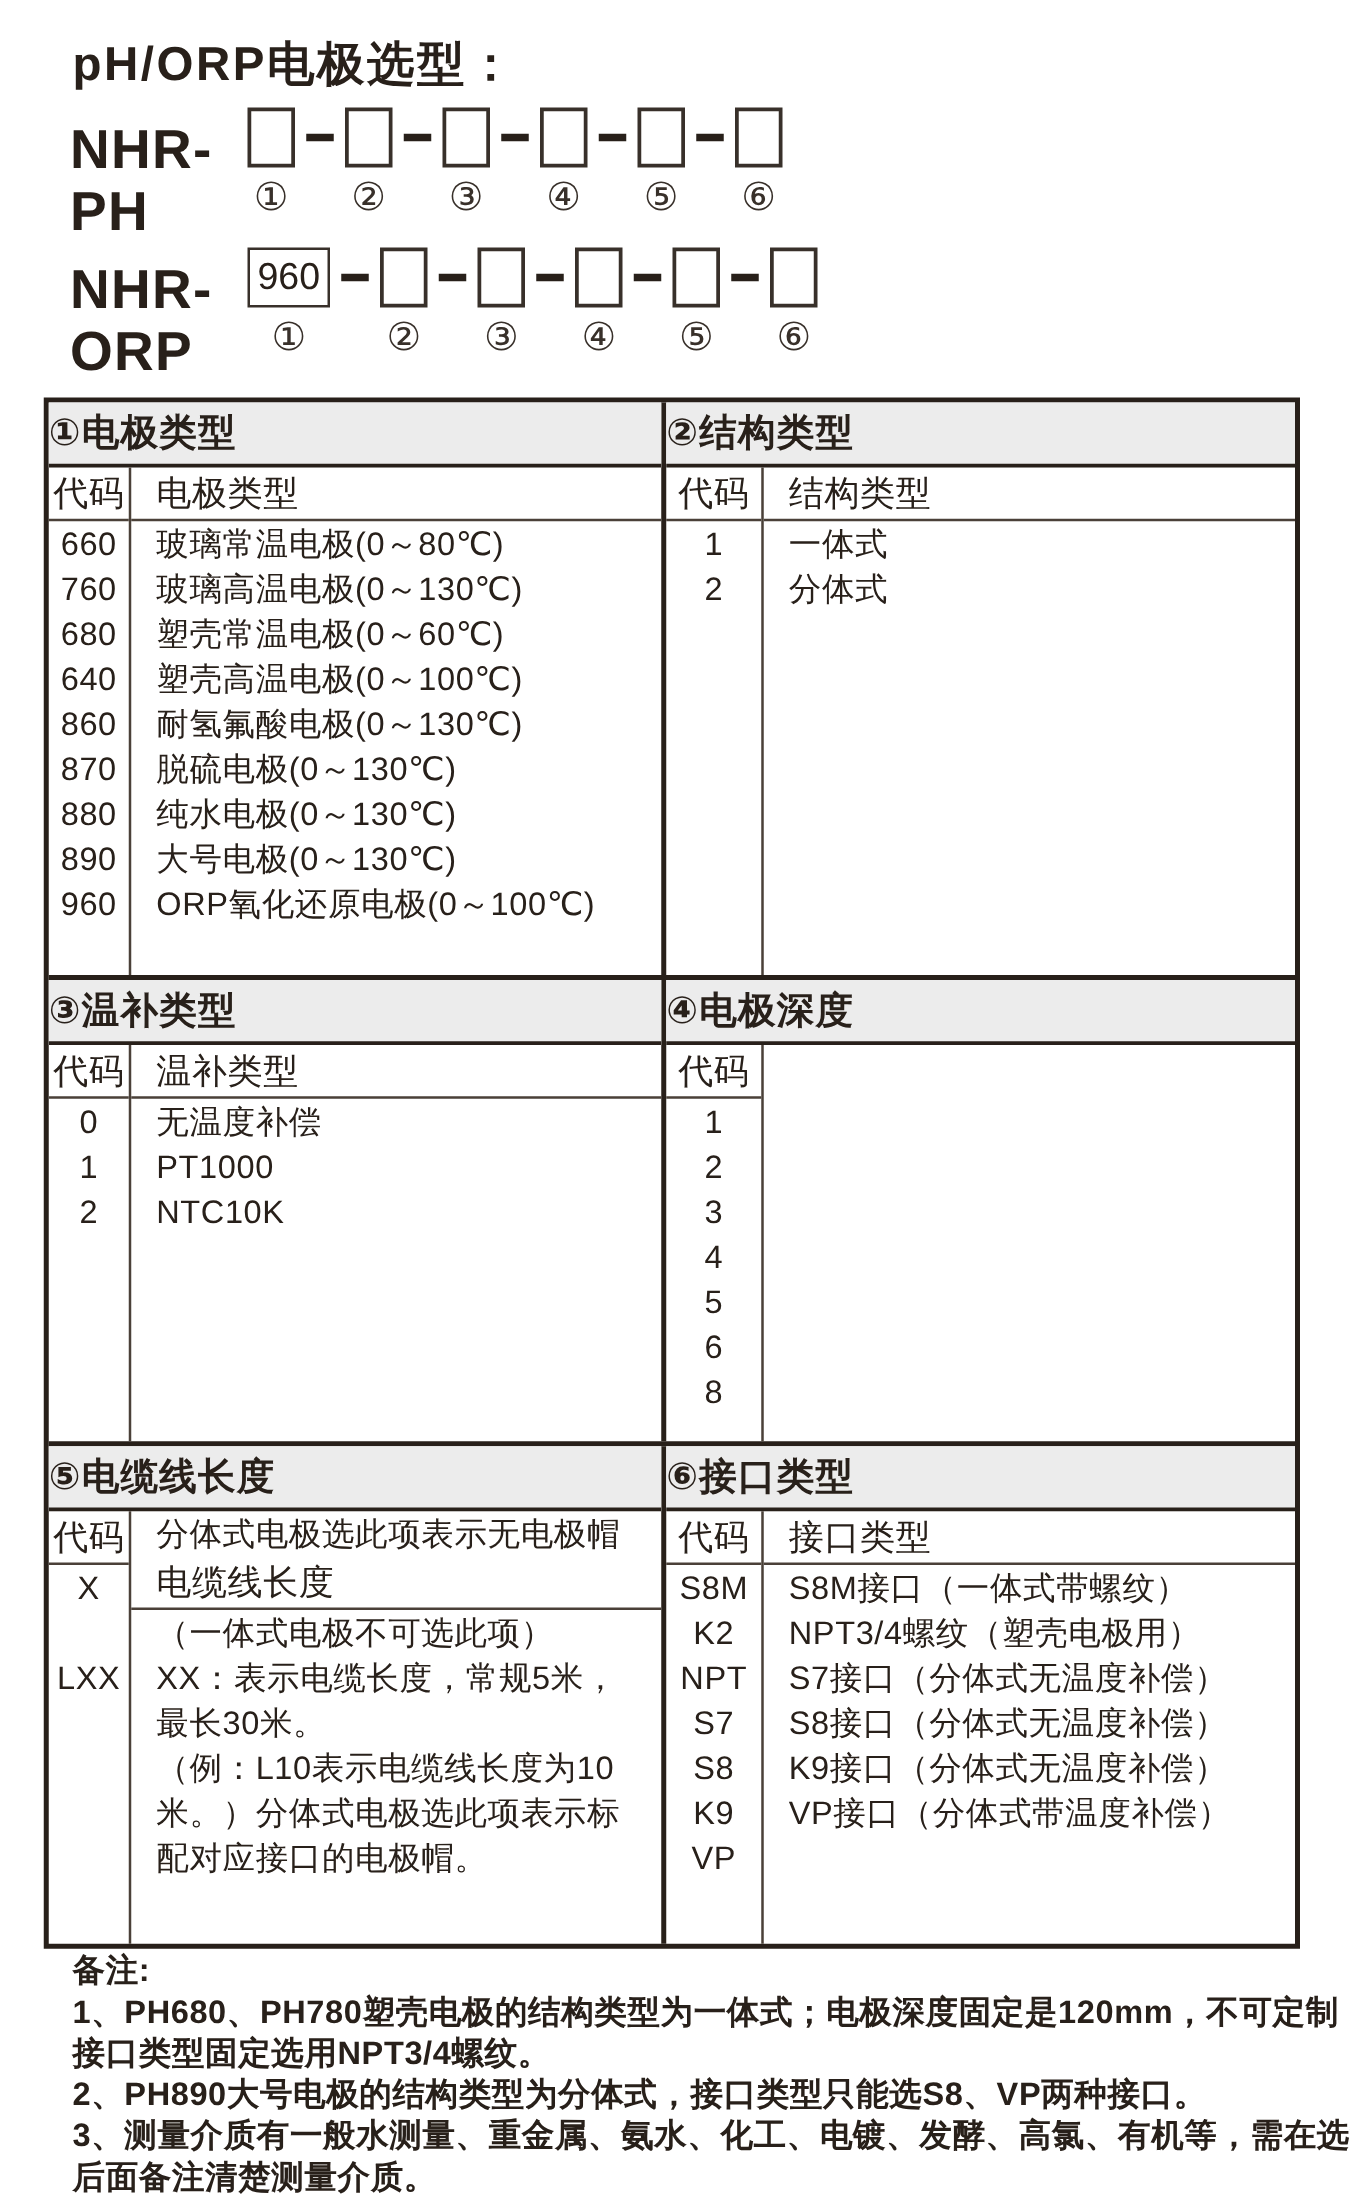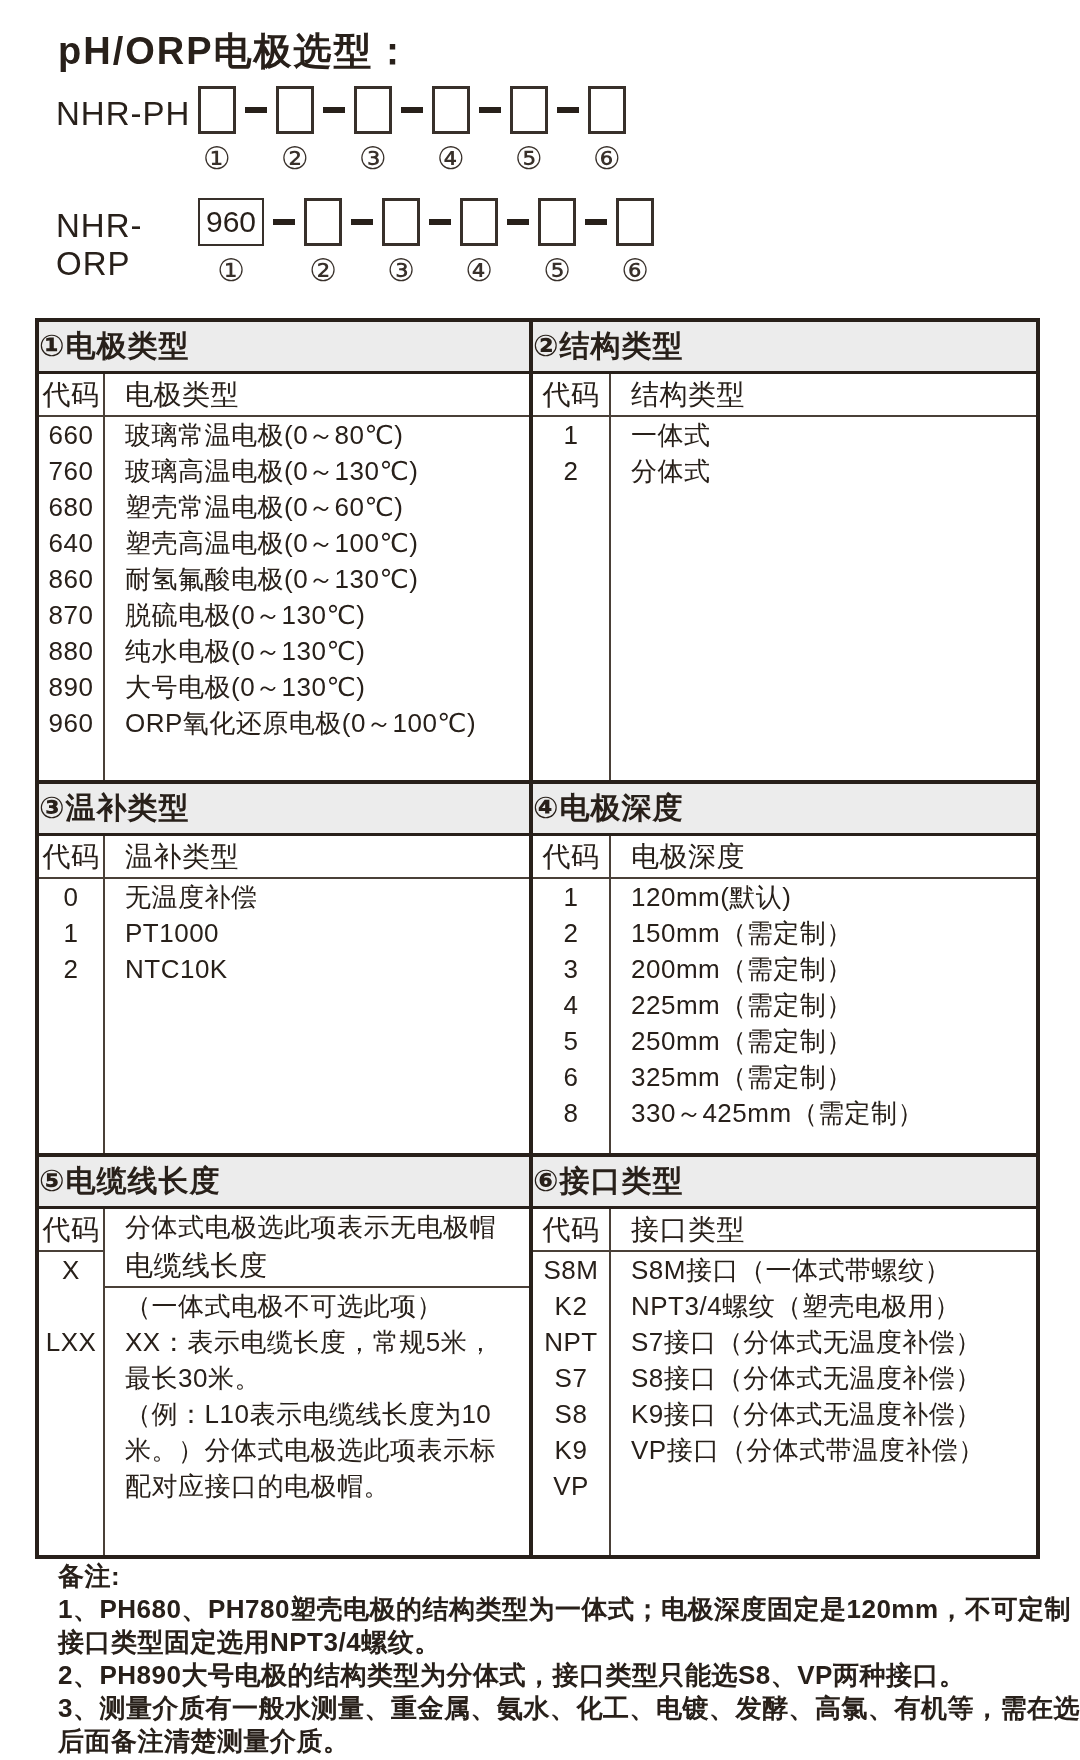--- a/index.html
+++ b/index.html
@@ -17,21 +17,21 @@
   .doc-title {
     left:58px; top:26px;
     font-size:38px; font-weight:bold; letter-spacing:2px;
   }
 
   
   .model-block { left:56px; display:flex; align-items:flex-start; }
   #model-ph  { top:86px; }
   #model-orp { top:198px; }
   .model-label {
-    width:142px; font-size:33px; font-weight:normal;
+    width:142px; font-size:44px; font-weight:bold;
     padding-top:9px; letter-spacing:1px; flex:none;
   }
   .segs { display:flex; }
   .seg { display:flex; align-items:flex-start; }
   .segs > div.seg:first-of-type .dash { display:none; }
   .dash {
     width:22px; height:6px; background:#28201a;
     margin:21px 9px 0 9px; flex:none;
   }
   .stack { display:flex; flex-direction:column; align-items:center; }
@@ -284,31 +284,20 @@
           <div class="cell hdr">代码</div>
 
         <div class="cell">1</div>
             <div class="cell">2</div>
             <div class="cell">3</div>
             <div class="cell">4</div>
             <div class="cell">5</div>
             <div class="cell">6</div>
             <div class="cell">8</div>
           </div>
-        <div class="col-desc">
-          <div class="cell hdr">电极深度</div>
-
-        <div class="cell">120mm(默认)</div>
-            <div class="cell">150mm（需定制）</div>
-            <div class="cell">200mm（需定制）</div>
-            <div class="cell">225mm（需定制）</div>
-            <div class="cell">250mm（需定制）</div>
-            <div class="cell">325mm（需定制）</div>
-            <div class="cell">330～425mm（需定制）</div>
-          </div>
       </div>
     </div>
   </div>
 
   <div class="band" id="band3">
     <div class="sec sec-left">
       <div class="sec-header">⑤电缆线长度</div>
       <div class="sec-body">
         <div class="col-code">
           <div class="cell hdr">代码</div>

